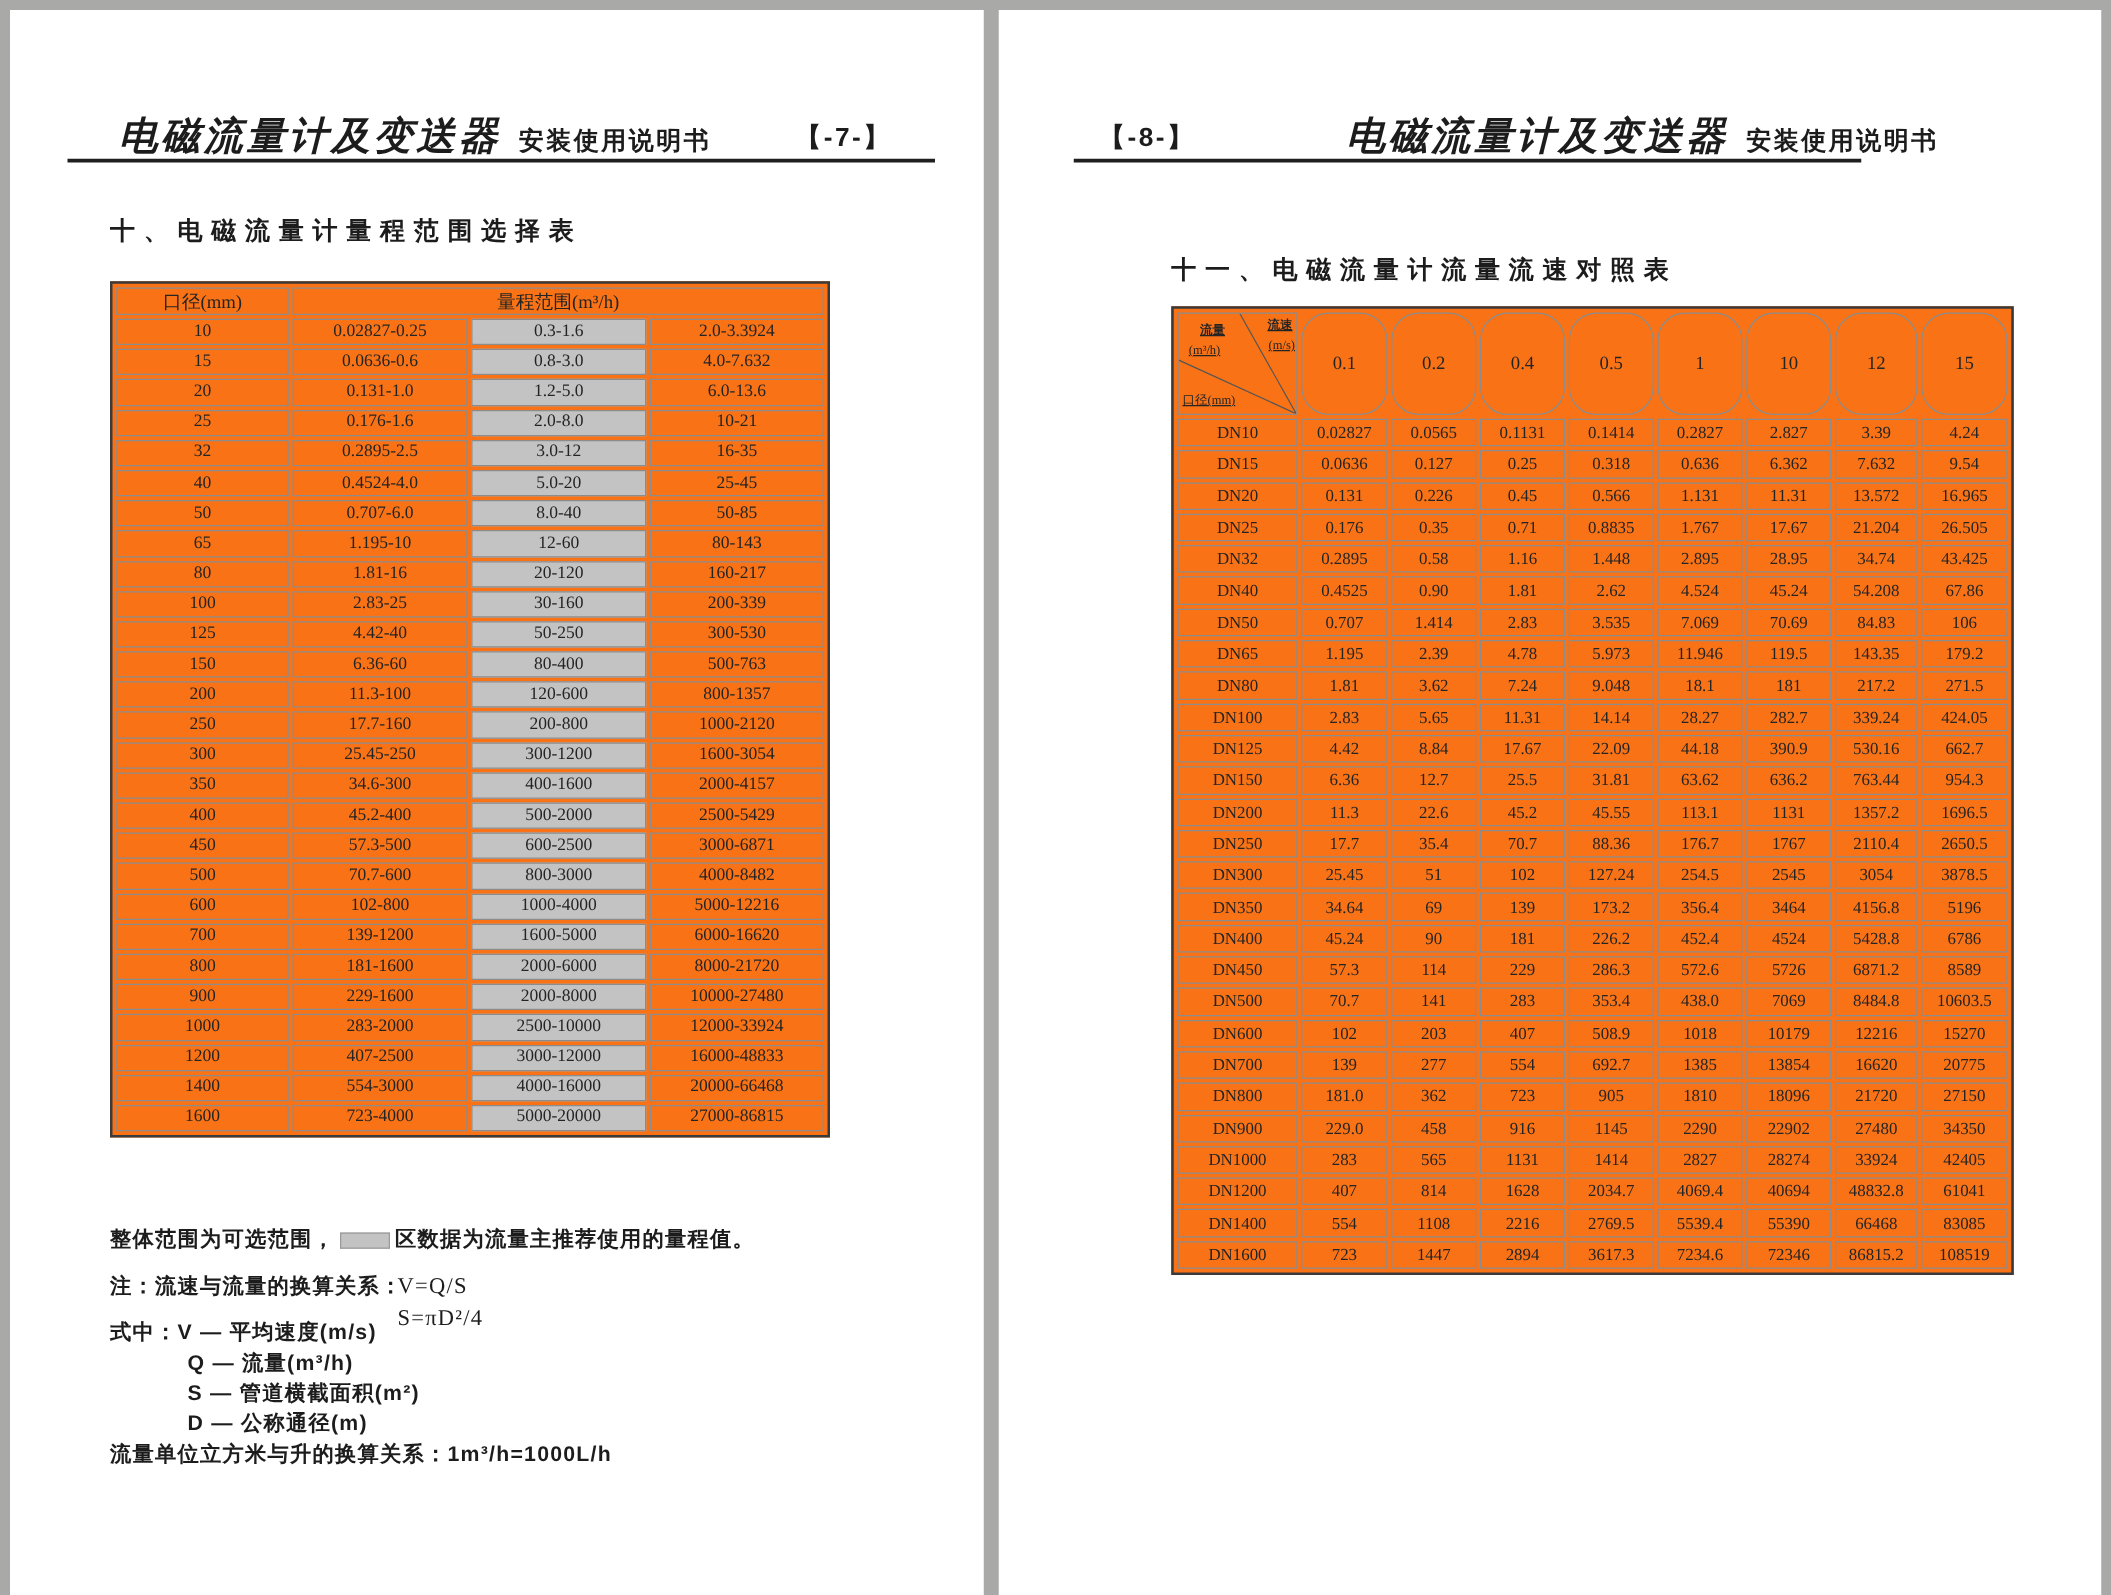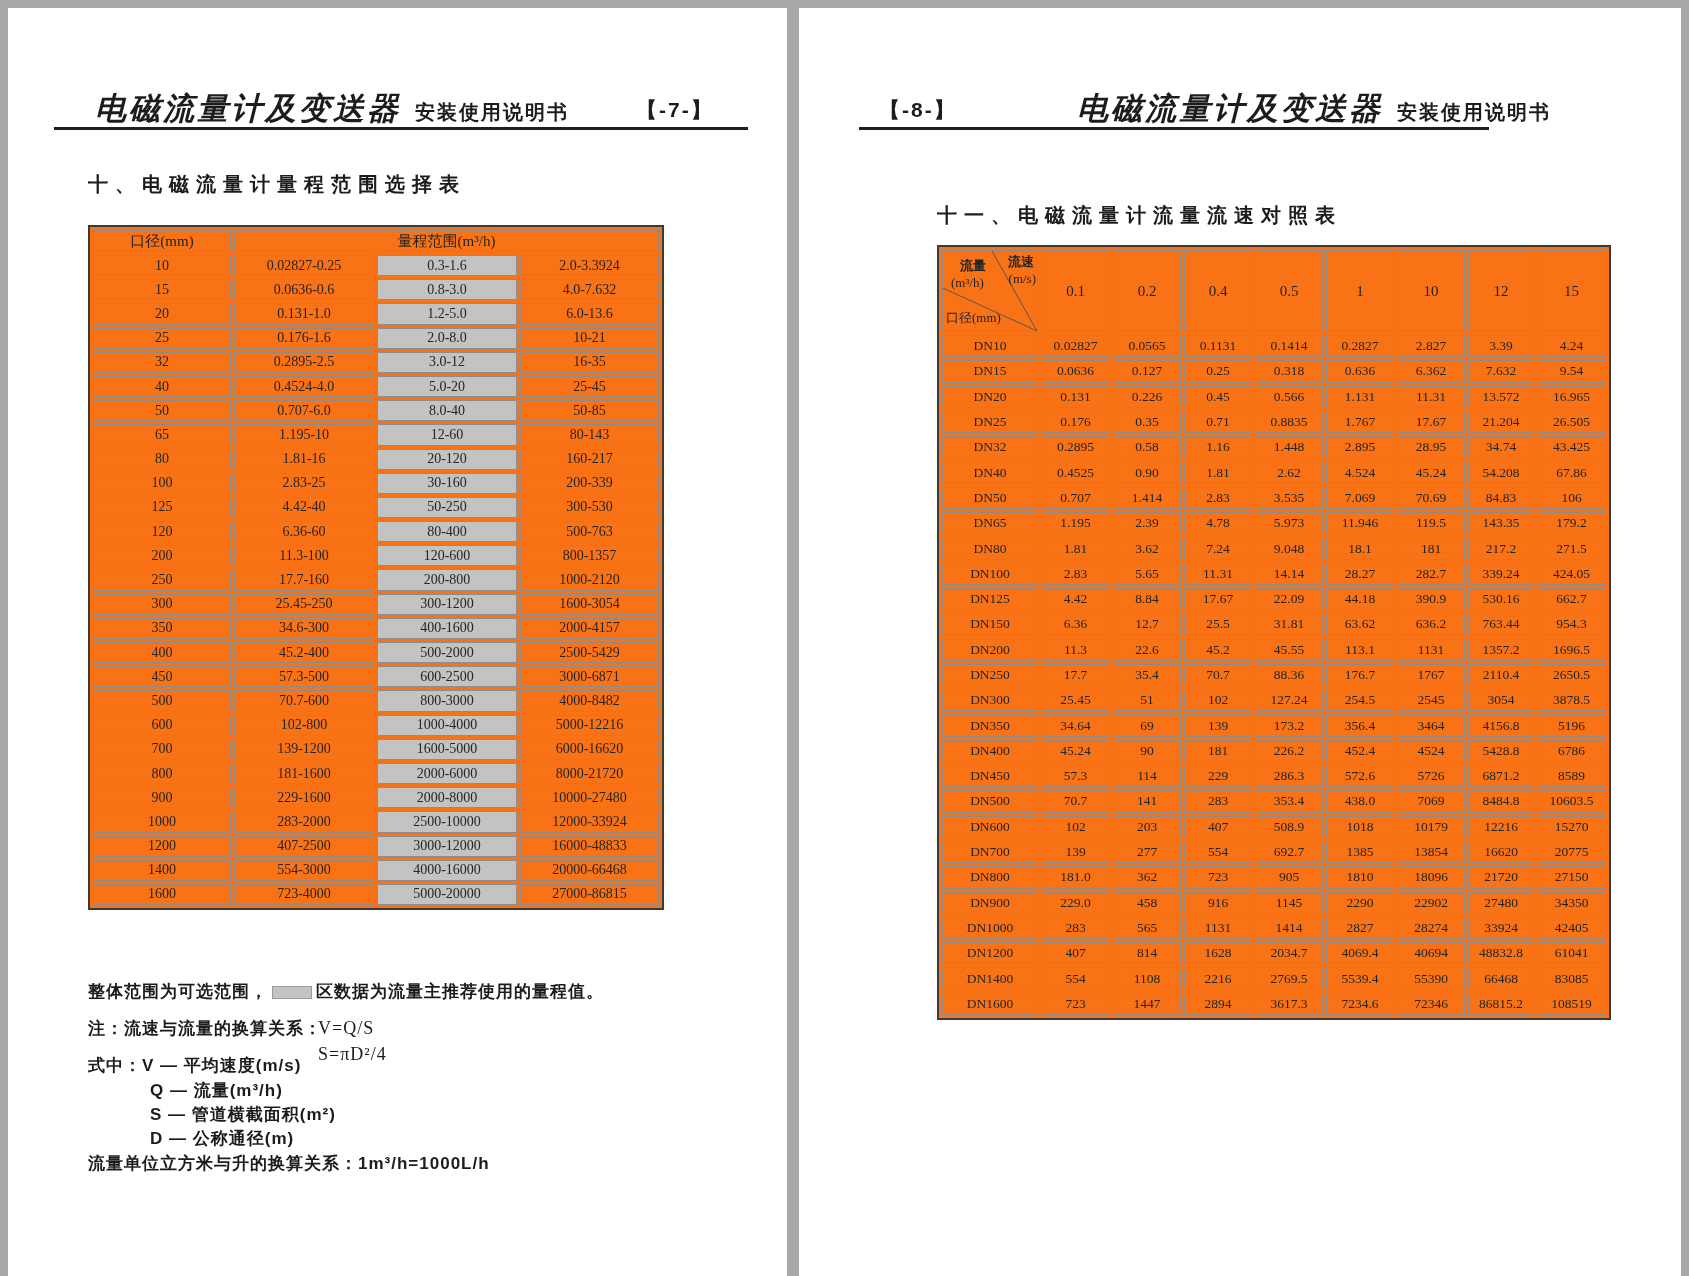--- a/index.html
+++ b/index.html
@@ -20,27 +20,27 @@
   table.tbl { border-collapse:separate; border-spacing:3px; border:2px solid #3a3a3a; background:#f97316; position:absolute; table-layout:fixed; }
   table.tbl td, table.tbl th { border:1px solid #8c8c8c; text-align:center; vertical-align:middle;
         font-family:"Liberation Serif", serif; font-weight:normal; color:#242424; overflow:hidden; }
 
   #tbl7 { left:80px; top:217px; width:565px; }
   #tbl7 th { height:22px; font-size:15px; }
   #tbl7 td { height:21.2px; font-size:14px; }
   #tbl7 tbody td:nth-child(3) { background:#c3c3c3; }
 
   #tbl8 { left:138px; top:237px; width:660px; }
-  #tbl8 th.speed { font-size:15px; }
+  #tbl8 th.speed { font-size:15px;border-radius:22px; }
   #tbl8 td { height:22.3px; font-size:13.5px; padding:0 1px; }
   #tbl8 tr.hdr-row th { height:82px; }
 
   .corner { position:relative; padding:0; }
   .corner svg { position:absolute; inset:0; width:100%; height:100%; }
-  .corner span { position:absolute; font-size:13px; font-family:"Liberation Serif", serif; white-space:nowrap; }
+  .corner span { position:absolute; font-size:10px; font-family:"Liberation Serif", serif; white-space:nowrap;text-decoration:underline; }
   .c-flow  { left:17px; top:6px;  font-weight:bold; font-family:"Liberation Sans",sans-serif !important; }
   .c-flowu { left:8px;  top:24px; }
   .c-vel   { right:3px; top:2px;  font-weight:bold; font-family:"Liberation Sans",sans-serif !important; }
   .c-velu  { right:1px; top:20px; }
   .c-dia   { left:3px;  bottom:4px; }
 
   .note { position:absolute; font-size:17px; font-weight:bold; letter-spacing:1px; white-space:nowrap; }
   .swatch { display:inline-block; width:40px; height:13px; background:#c3c3c3; border:1px solid #9a9a9a; vertical-align:middle; margin:0 4px; }
   .formula { position:absolute; font-family:"Liberation Serif", serif; font-size:18px; font-weight:normal; letter-spacing:1px; white-space:nowrap; }
 </style>
@@ -131,21 +131,21 @@
           <td>30-160</td>
           <td>200-339</td>
         </tr>
         <tr>
           <td>125</td>
           <td>4.42-40</td>
           <td>50-250</td>
           <td>300-530</td>
         </tr>
         <tr>
-          <td>120</td>
+          <td>150</td>
           <td>6.36-60</td>
           <td>80-400</td>
           <td>500-763</td>
         </tr>
         <tr>
           <td>200</td>
           <td>11.3-100</td>
           <td>120-600</td>
           <td>800-1357</td>
         </tr>

